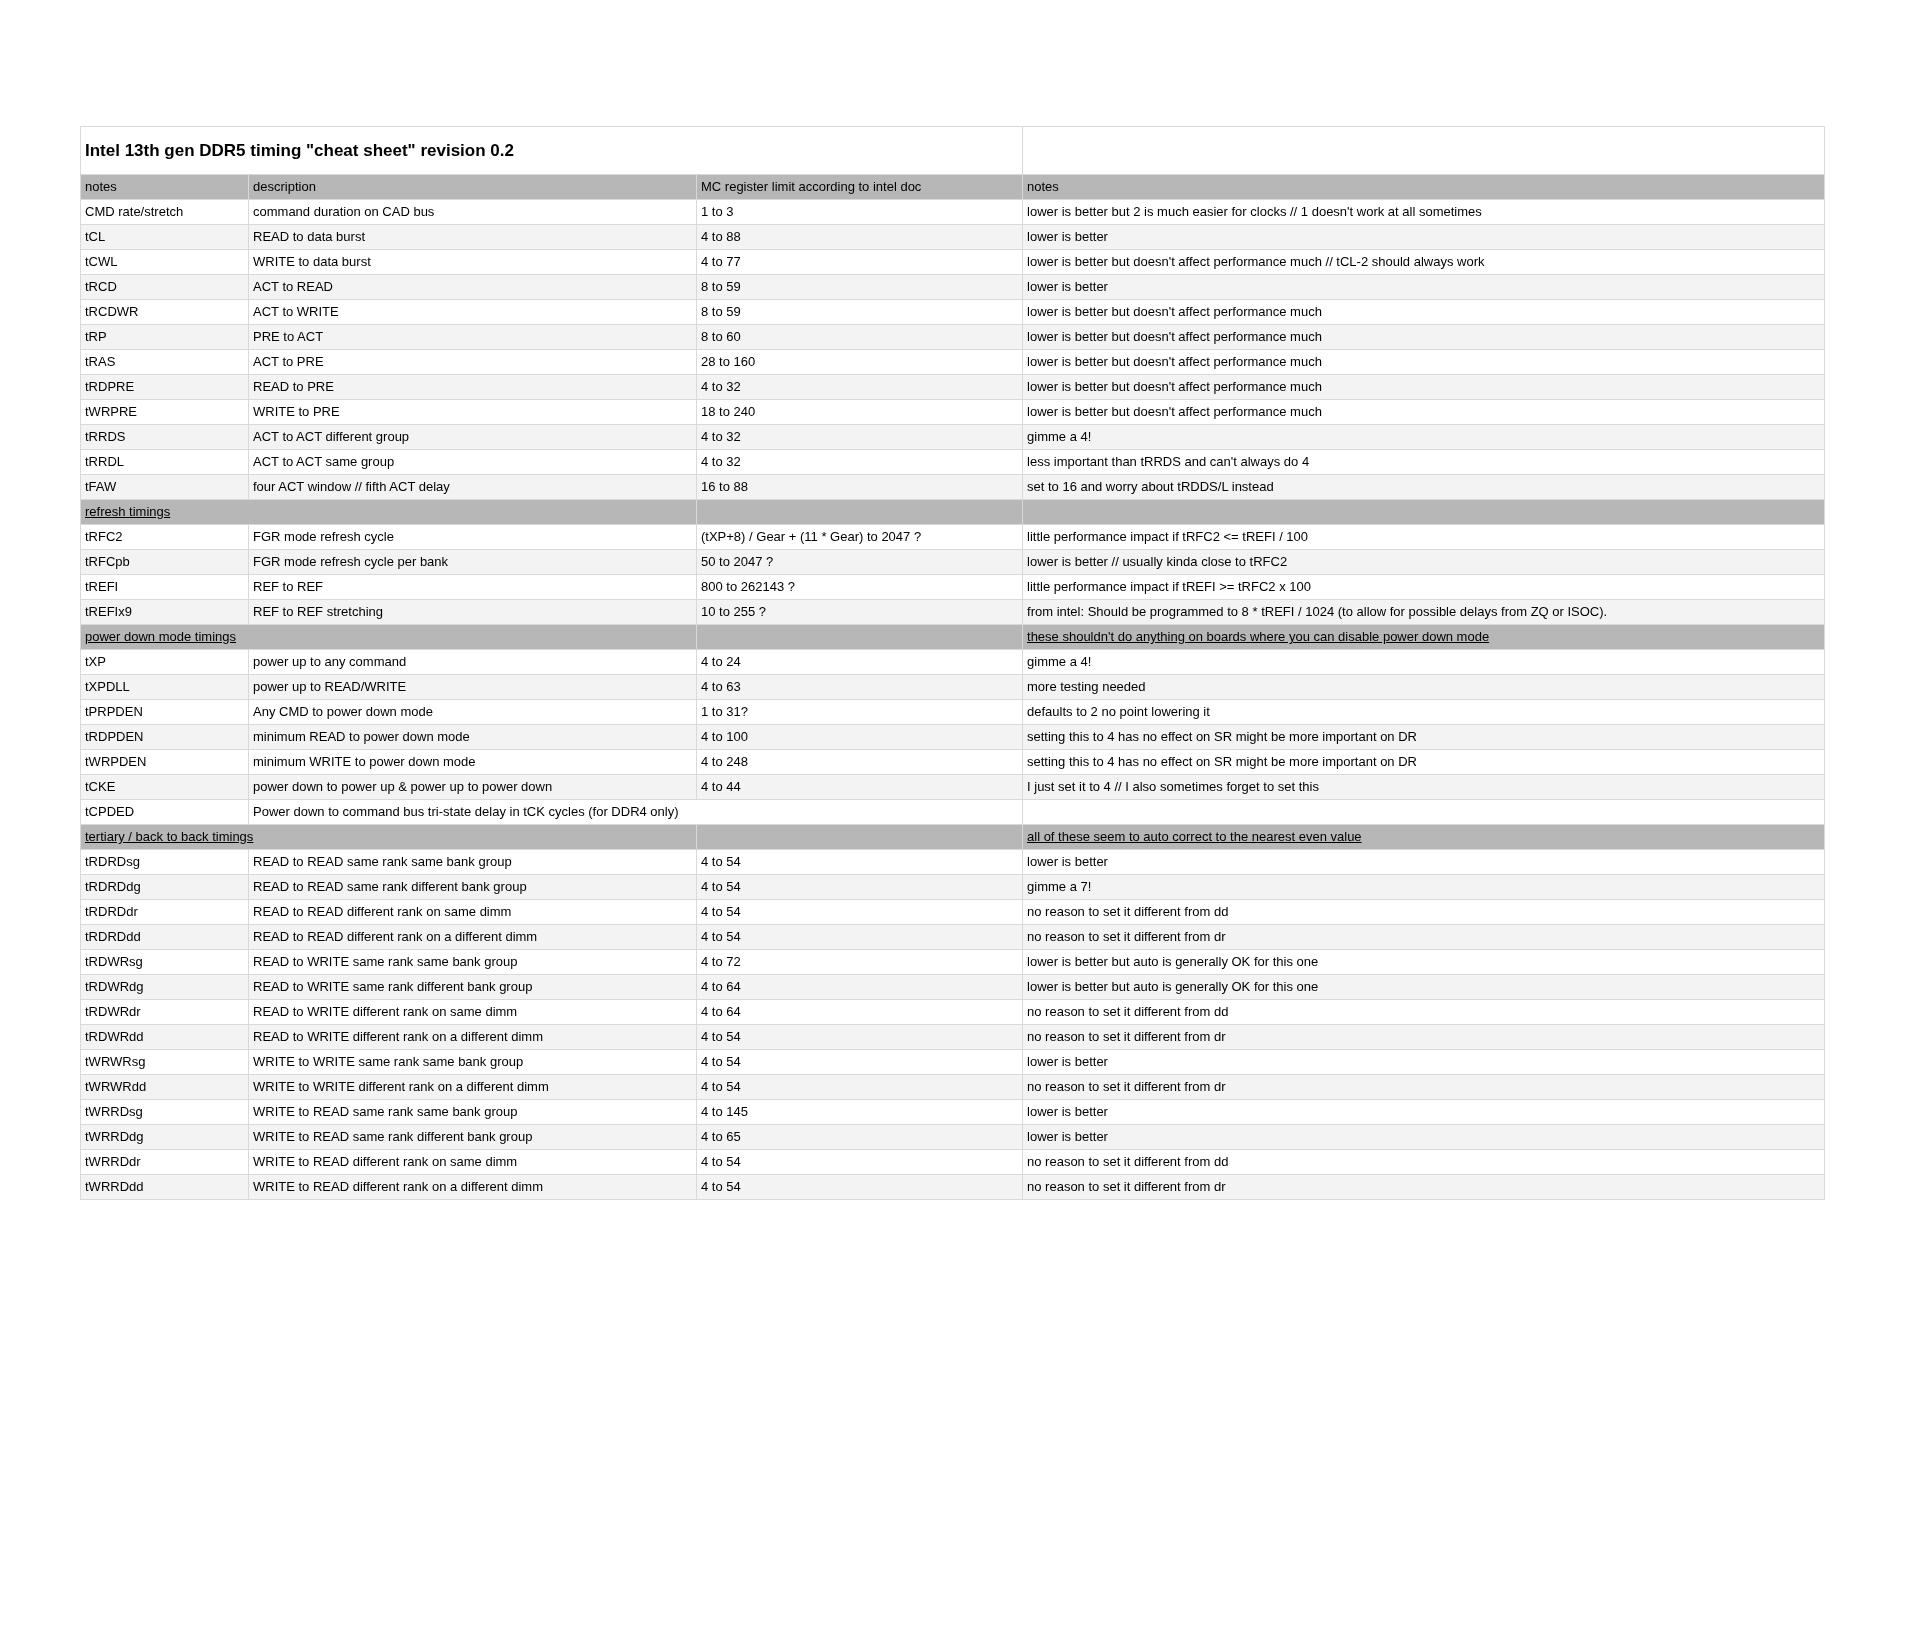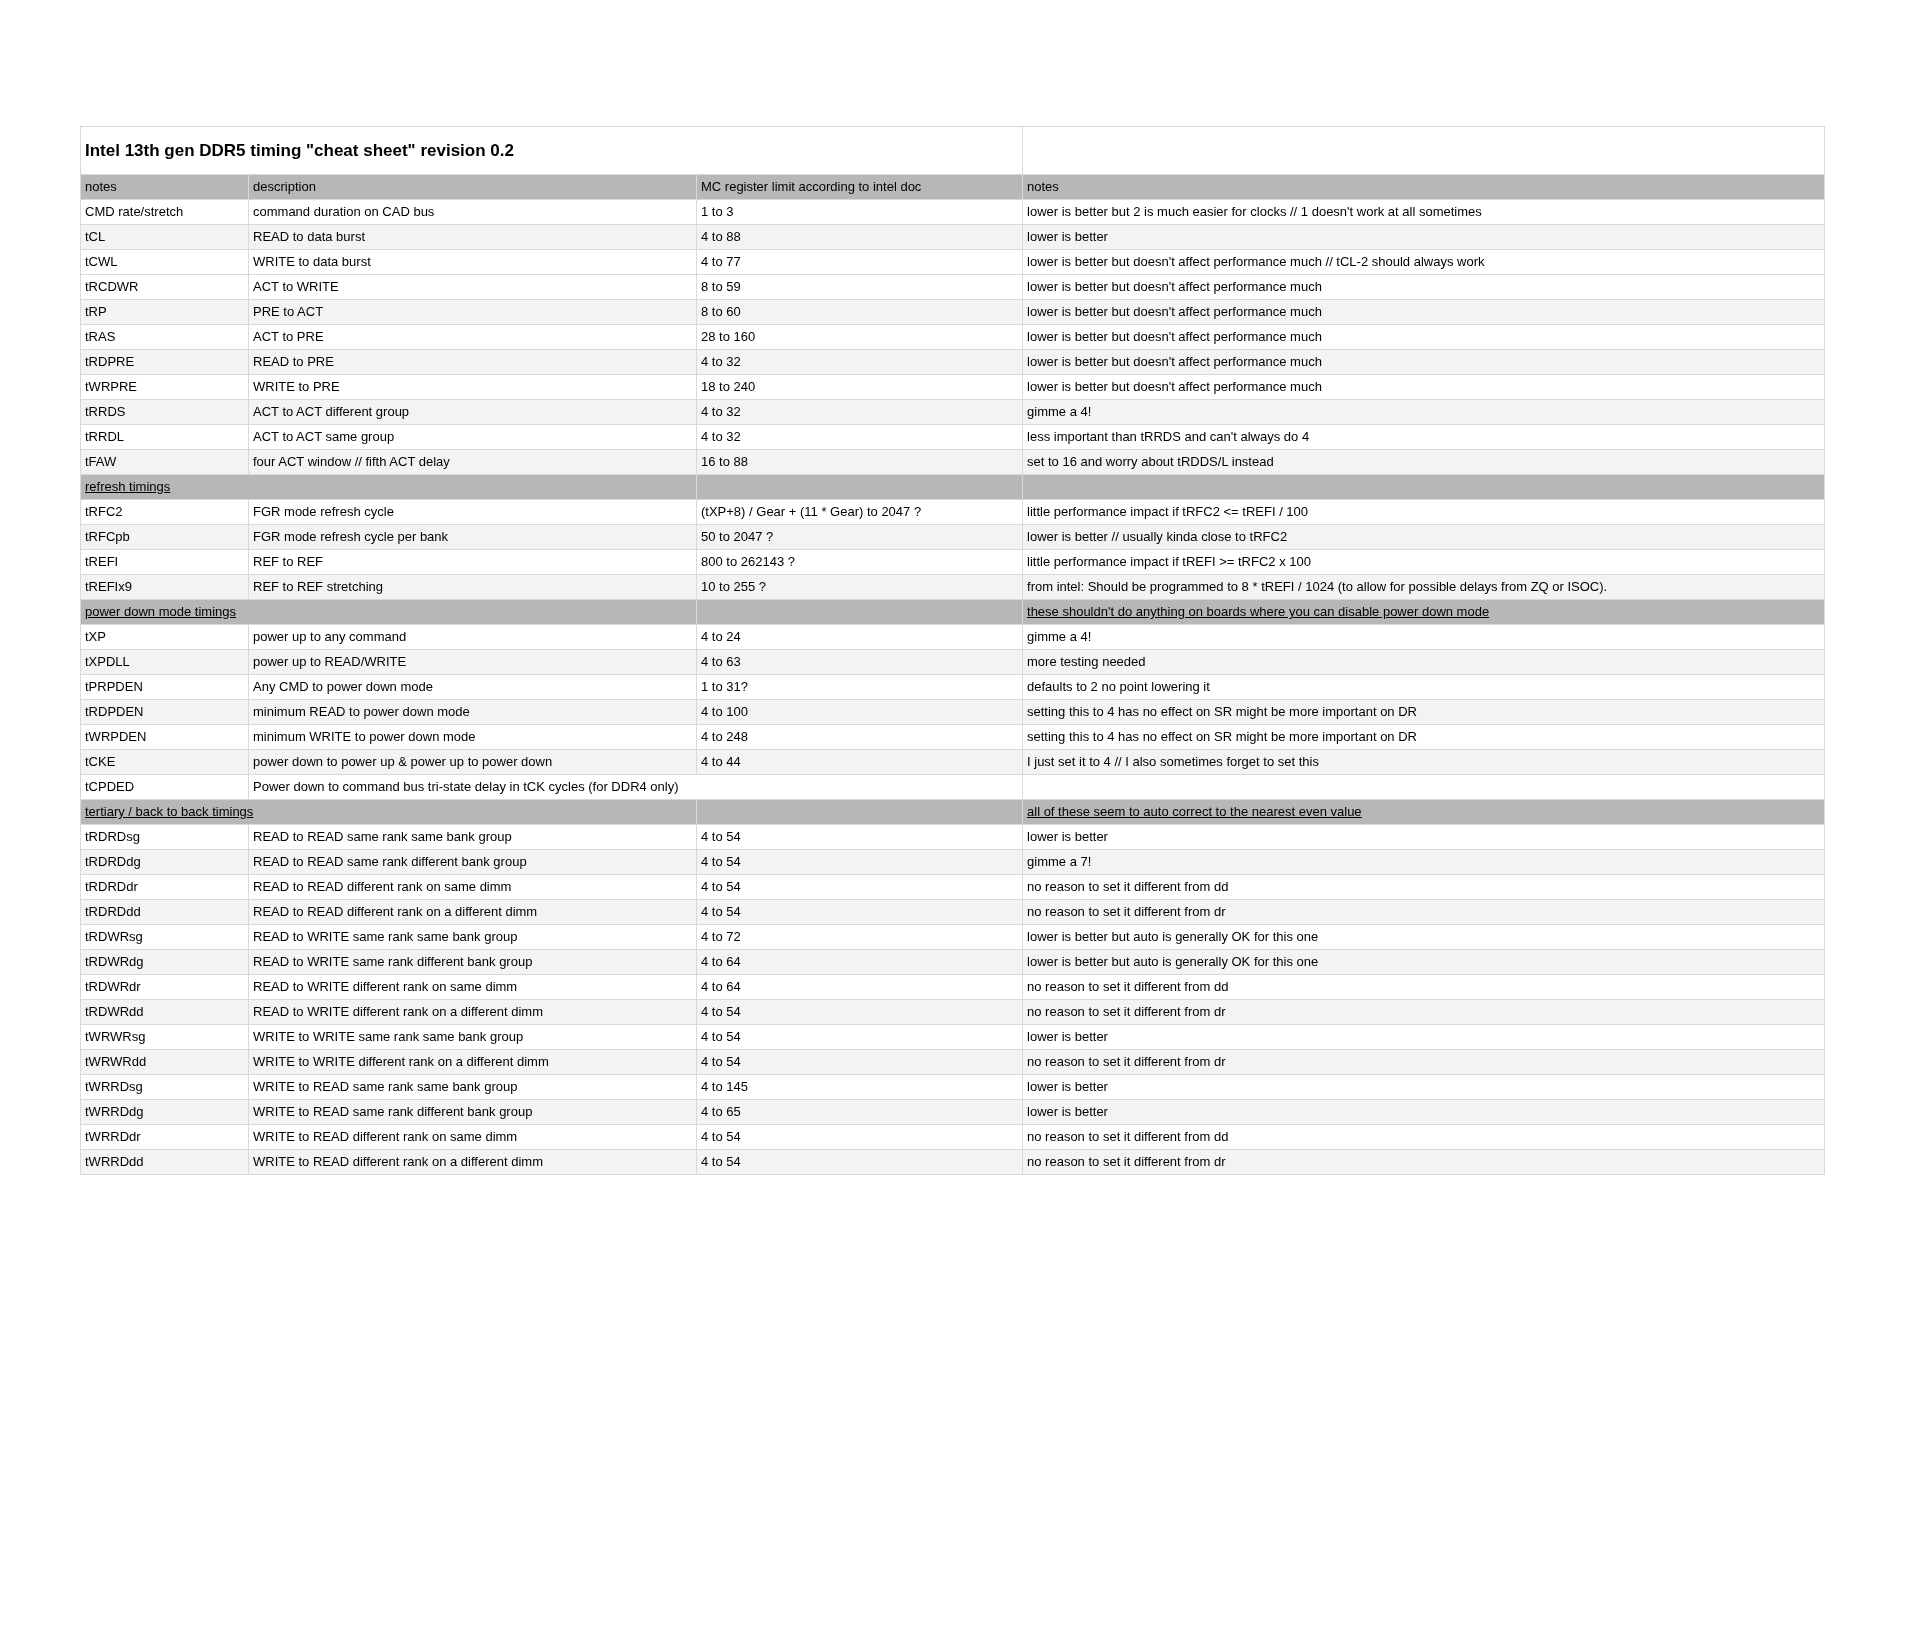--- a/index.html
+++ b/index.html
@@ -74,20 +74,26 @@
           <td>READ to data burst</td>
           <td>4 to 88</td>
           <td>lower is better</td>
         </tr>
         <tr>
           <td>tCWL</td>
           <td>WRITE to data burst</td>
           <td>4 to 77</td>
           <td>lower is better but doesn't affect performance much // tCL-2 should always work</td>
         </tr>
+        <tr class="alt">
+          <td>tRCD</td>
+          <td>ACT to READ</td>
+          <td>8 to 59</td>
+          <td>lower is better</td>
+        </tr>
         <tr>
           <td>tRCDWR</td>
           <td>ACT to WRITE</td>
           <td>8 to 59</td>
           <td>lower is better but doesn't affect performance much</td>
         </tr>
         <tr class="alt">
           <td>tRP</td>
           <td>PRE to ACT</td>
           <td>8 to 60</td>

